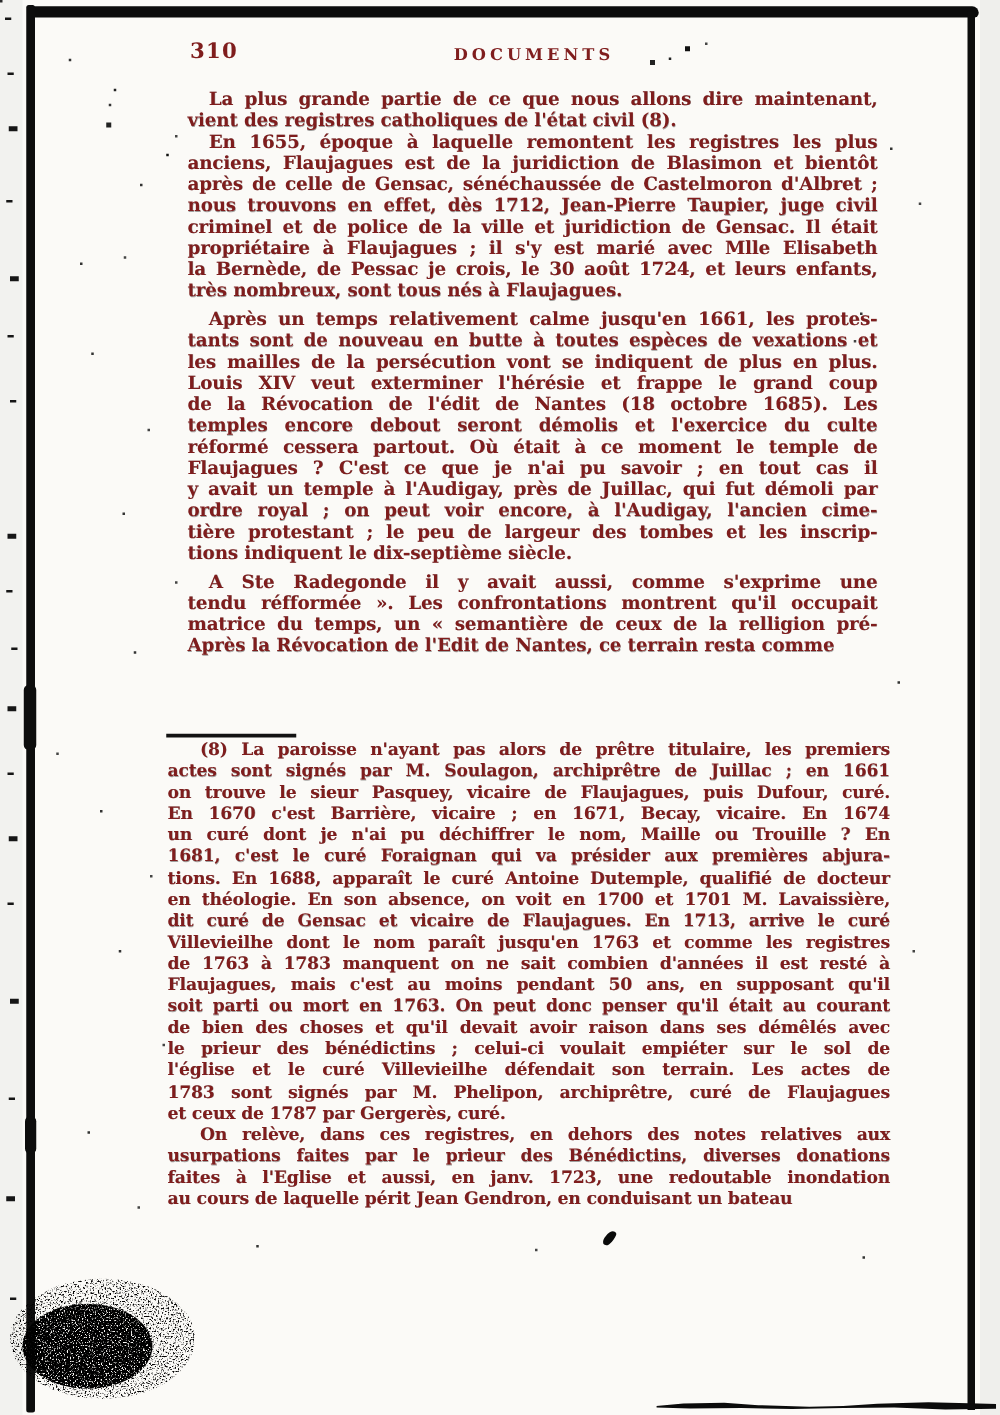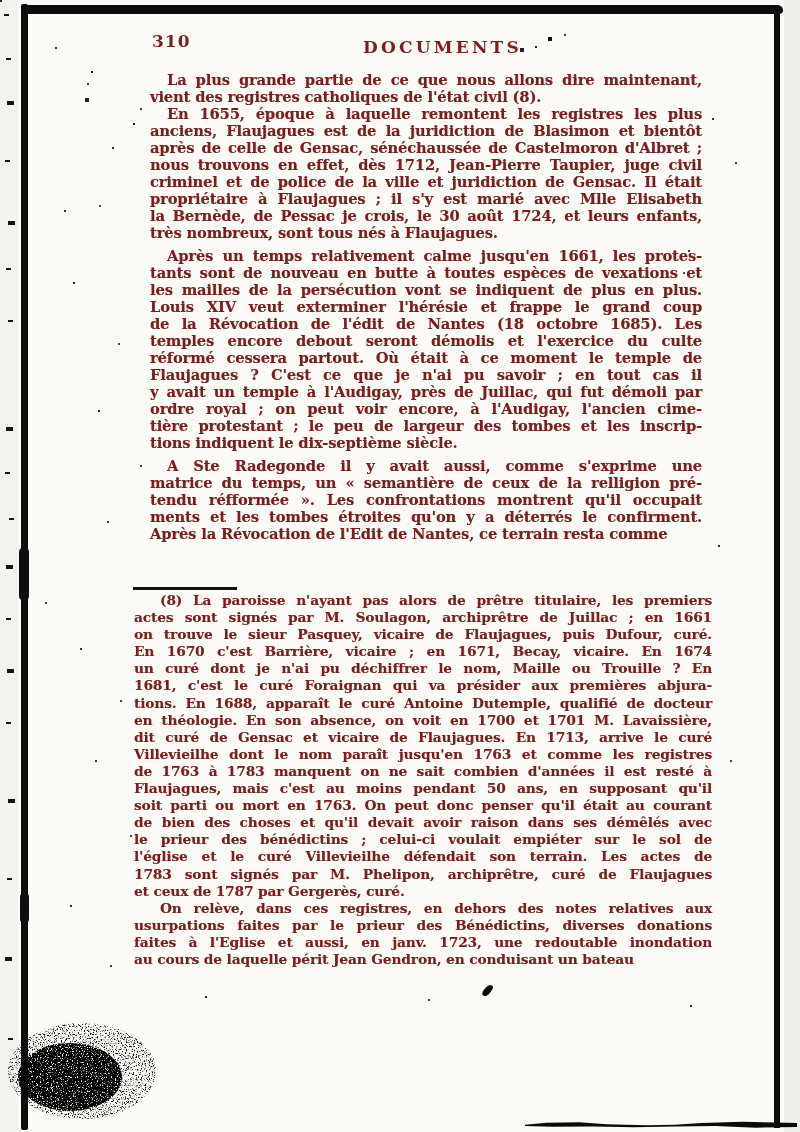--- a/index.html
+++ b/index.html
@@ -19,21 +19,21 @@
   .bar-right  { position:absolute; left:774px; top:9px; width:6px; height:1119px; background:#0d0d0d; }
   .bar-bottom {
     position:absolute; left:525px; top:1121px; width:272px; height:7px; background:#0b0b0b;
     clip-path:polygon(0 55%,8% 25%,20% 18%,30% 45%,45% 62%,55% 55%,65% 28%,80% 12%,92% 22%,100% 30%,100% 85%,85% 95%,70% 72%,55% 78%,40% 88%,25% 78%,10% 82%,0 72%);
   }
   .bar-knot1 { position:absolute; left:19px; top:548px; width:10px; height:52px; background:#0d0d0d; border-radius:4px; }
   .bar-knot2 { position:absolute; left:20px; top:893px; width:9px; height:30px; background:#0d0d0d; border-radius:4px; }
 
   
   .pgnum   { position:absolute; left:152px; top:31px; font-size:17px; font-weight:700; letter-spacing:1px; }
-  .runhead { position:absolute; left:363px; top:37px; font-size:17px; font-weight:700; letter-spacing:3.2px; }
+  .runhead { position:absolute; left:363px; top:37px; font-size:13px; font-weight:700; letter-spacing:3.2px; }
 
   
   .main  { position:absolute; left:150px; top:71px;  width:552px; font-size:14.6px; line-height:17px;   font-weight:700; }
   .fnote { position:absolute; left:134px; top:592px; width:578px; font-size:13.7px; line-height:17.1px; font-weight:700; }
   .main, .fnote { text-shadow:0.3px 0.3px 0 rgba(25,25,25,0.4); letter-spacing:-0.1px; }
   .tline { white-space:nowrap; text-align:justify; text-align-last:justify; }
   .para .tline:last-child { text-align-last:left; }
   .main  .para .tline:first-child { text-indent:17px; }
   .fnote .para .tline:first-child { text-indent:26px; }
   .main .para:nth-of-type(3), .main .para:nth-of-type(4) { margin-top:6px; }
@@ -110,23 +110,22 @@
         <div class="tline">temples encore debout seront démolis et l'exercice du culte</div>
         <div class="tline">réformé cessera partout. Où était à ce moment le temple de</div>
         <div class="tline">Flaujagues ? C'est ce que je n'ai pu savoir ; en tout cas il</div>
         <div class="tline">y avait un temple à l'Audigay, près de Juillac, qui fut démoli par</div>
         <div class="tline">ordre royal ; on peut voir encore, à l'Audigay, l'ancien cime-</div>
         <div class="tline">tière protestant ; le peu de largeur des tombes et les inscrip-</div>
         <div class="tline">tions indiquent le dix-septième siècle.</div>
       </div>
     <div class="para">
         <div class="tline">A Ste Radegonde il y avait aussi, comme s'exprime une</div>
+        <div class="tline">tendu réfformée ». Les confrontations montrent qu'il occupait</div>
         <div class="tline">matrice du temps, un « semantière de ceux de la relligion pré-</div>
-        <div class="tline">tendu réfformée ». Les confrontations montrent qu'il occupait</div>
-        <div class="tline">ments et les tombes étroites qu'on y a déterrés le confirment.</div>
         <div class="tline">Après la Révocation de l'Edit de Nantes, ce terrain resta comme</div>
       </div>
   </div>
 
   <div class="rule"></div>
 
   <div class="fnote">
     <div class="para">
         <div class="tline">(8) La paroisse n'ayant pas alors de prêtre titulaire, les premiers</div>
         <div class="tline">actes sont signés par M. Soulagon, archiprêtre de Juillac ; en 1661</div>

